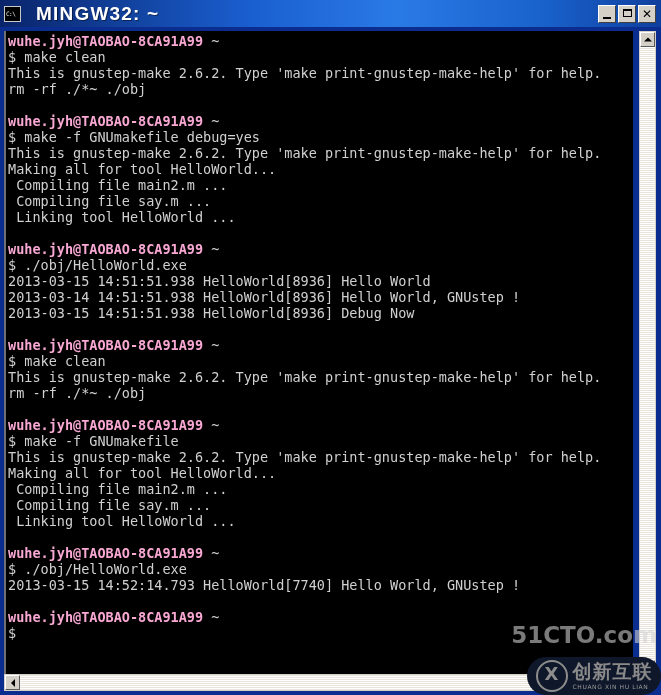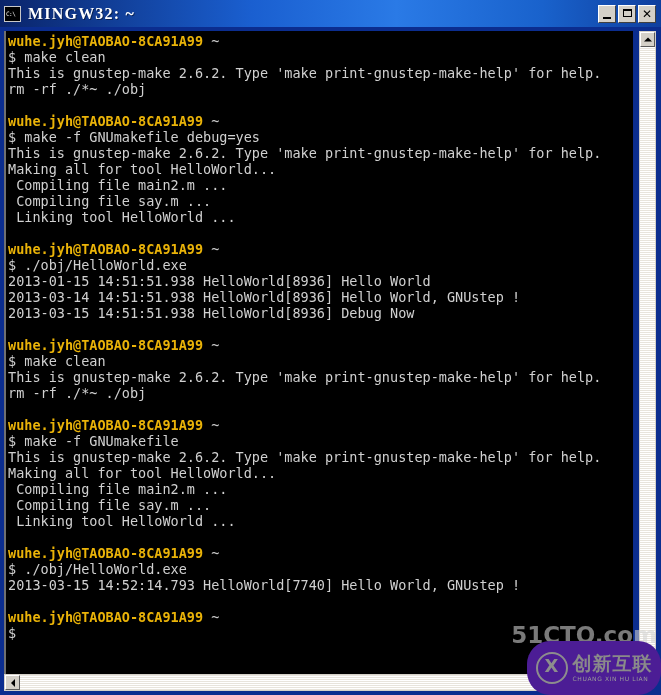--- a/index.html
+++ b/index.html
@@ -51,27 +51,28 @@
     position: absolute;
     left: 1px; top: 0px;
     font-size: 6px;
     line-height: 14px;
     color: #e8e8e8;
     font-family: "DejaVu Sans Mono", monospace;
     letter-spacing: -0.5px;
   }
   #titlebar .tb-title {
     color: #ffffff;
-    font-family: Liberation Serif, serif;
-    font-size: 16px;
+    font-family: Liberation Sans, sans-serif;
+    font-size: 19px;
     font-weight: bold;
     letter-spacing: 1.2px;
     white-space: nowrap;
     text-shadow: 1px 1px 0 rgba(0,0,0,0.45);
     flex: 1 1 auto;
+    margin-left: 8px;
   }
   #titlebar .tb-buttons {
     display: flex;
     gap: 2px;
     flex: 0 0 auto;
     margin-right: 3px;
   }
   .tb-btn {
     width: 18px;
     height: 18px;
@@ -144,21 +145,21 @@
   .ln {
     height: 16px;
     line-height: 16px;
     font-family: "DejaVu Sans Mono", "Liberation Mono", monospace;
     font-size: 13.5px;
     white-space: pre;
     color: #c8c8c8;
     letter-spacing: 0px;
   }
   .ln.blank { color: transparent; }
-  .seg-prompt { color: #eab308; font-weight: bold; }
+  .seg-prompt { color: #f9a8d4; font-weight: bold; }
   .seg-tilde  { color: #c8c8c8; }
   .seg-out    { color: #d0d0d0; }
 
   
   #vscroll {
     position: absolute;
     right: 5px;
     top: 4px;
     width: 17px;
     height: 645px;
@@ -236,22 +237,22 @@
     color: rgba(210,210,210,0.58);
     letter-spacing: 0px;
     white-space: nowrap;
     pointer-events: none;
   }
   #wm-box {
     position: absolute;
     right: 0px;
     bottom: 0px;
     width: 134px;
-    height: 54px;
-    background: #4c1d95;
+    height: 38px;
+    background: #0f172a;
     display: flex;
     align-items: center;
     justify-content: center;
     gap: 5px;
     pointer-events: none;
     border-radius: 23px;
   }
   #wm-logo {
     width: 28px; height: 28px;
     border: 2.5px solid #8d8d8d;
@@ -319,21 +320,21 @@
           <div class="ln"><span class="seg-prompt">wuhe.jyh@TAOBAO-8CA91A99</span><span class="seg-tilde"> ~</span></div>
           <div class="ln"><span class="seg-out">$ make -f GNUmakefile debug=yes</span></div>
           <div class="ln"><span class="seg-out">This is gnustep-make 2.6.2. Type 'make print-gnustep-make-help' for help.</span></div>
           <div class="ln"><span class="seg-out">Making all for tool HelloWorld...</span></div>
           <div class="ln"><span class="seg-out"> Compiling file main2.m ...</span></div>
           <div class="ln"><span class="seg-out"> Compiling file say.m ...</span></div>
           <div class="ln"><span class="seg-out"> Linking tool HelloWorld ...</span></div>
           <div class="ln blank"><span class="seg-out"> </span></div>
           <div class="ln"><span class="seg-prompt">wuhe.jyh@TAOBAO-8CA91A99</span><span class="seg-tilde"> ~</span></div>
           <div class="ln"><span class="seg-out">$ ./obj/HelloWorld.exe</span></div>
-          <div class="ln"><span class="seg-out">2013-01-15 14:51:51.938 HelloWorld[8936] Hello World</span></div>
+          <div class="ln"><span class="seg-out">2013-03-15 14:51:51.938 HelloWorld[8936] Hello World</span></div>
           <div class="ln"><span class="seg-out">2013-03-14 14:51:51.938 HelloWorld[8936] Hello World, GNUstep !</span></div>
           <div class="ln"><span class="seg-out">2013-03-15 14:51:51.938 HelloWorld[8936] Debug Now</span></div>
           <div class="ln blank"><span class="seg-out"> </span></div>
           <div class="ln"><span class="seg-prompt">wuhe.jyh@TAOBAO-8CA91A99</span><span class="seg-tilde"> ~</span></div>
           <div class="ln"><span class="seg-out">$ make clean</span></div>
           <div class="ln"><span class="seg-out">This is gnustep-make 2.6.2. Type 'make print-gnustep-make-help' for help.</span></div>
           <div class="ln"><span class="seg-out">rm -rf ./*~ ./obj</span></div>
           <div class="ln blank"><span class="seg-out"> </span></div>
           <div class="ln"><span class="seg-prompt">wuhe.jyh@TAOBAO-8CA91A99</span><span class="seg-tilde"> ~</span></div>
           <div class="ln"><span class="seg-out">$ make -f GNUmakefile</span></div>

